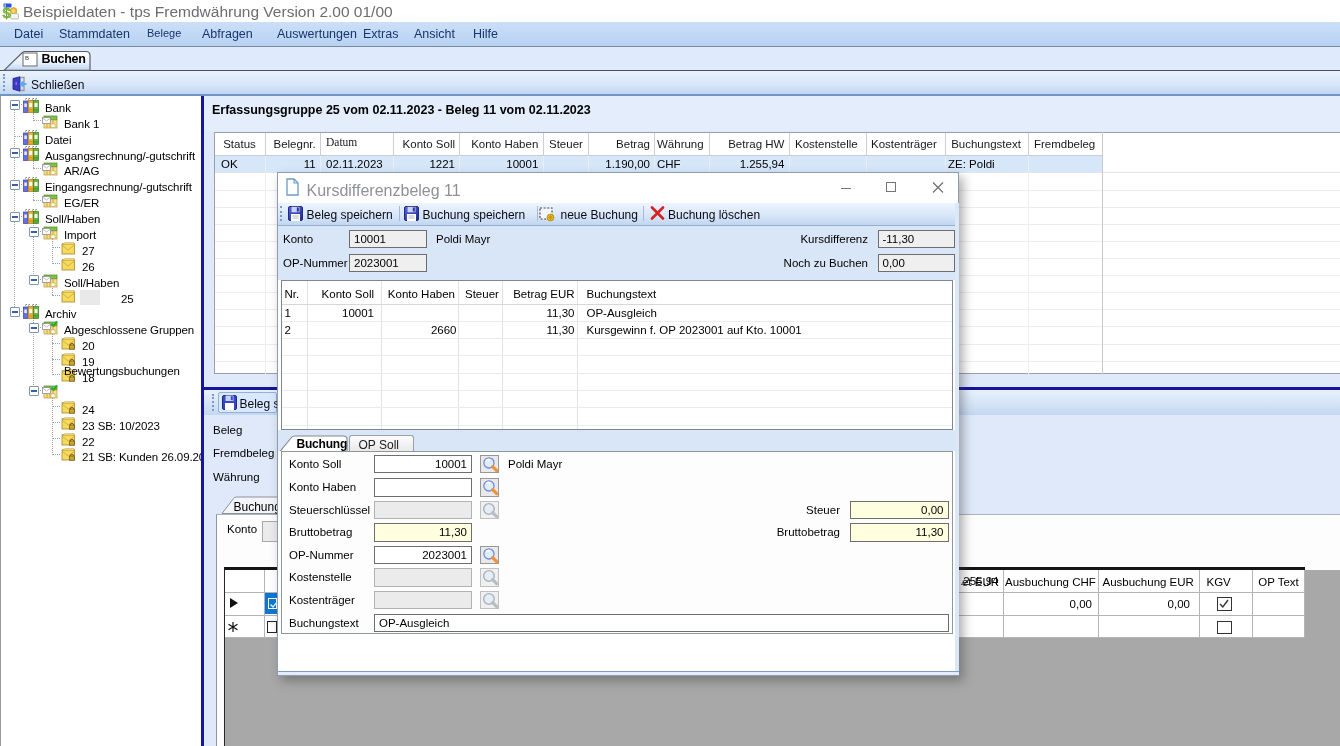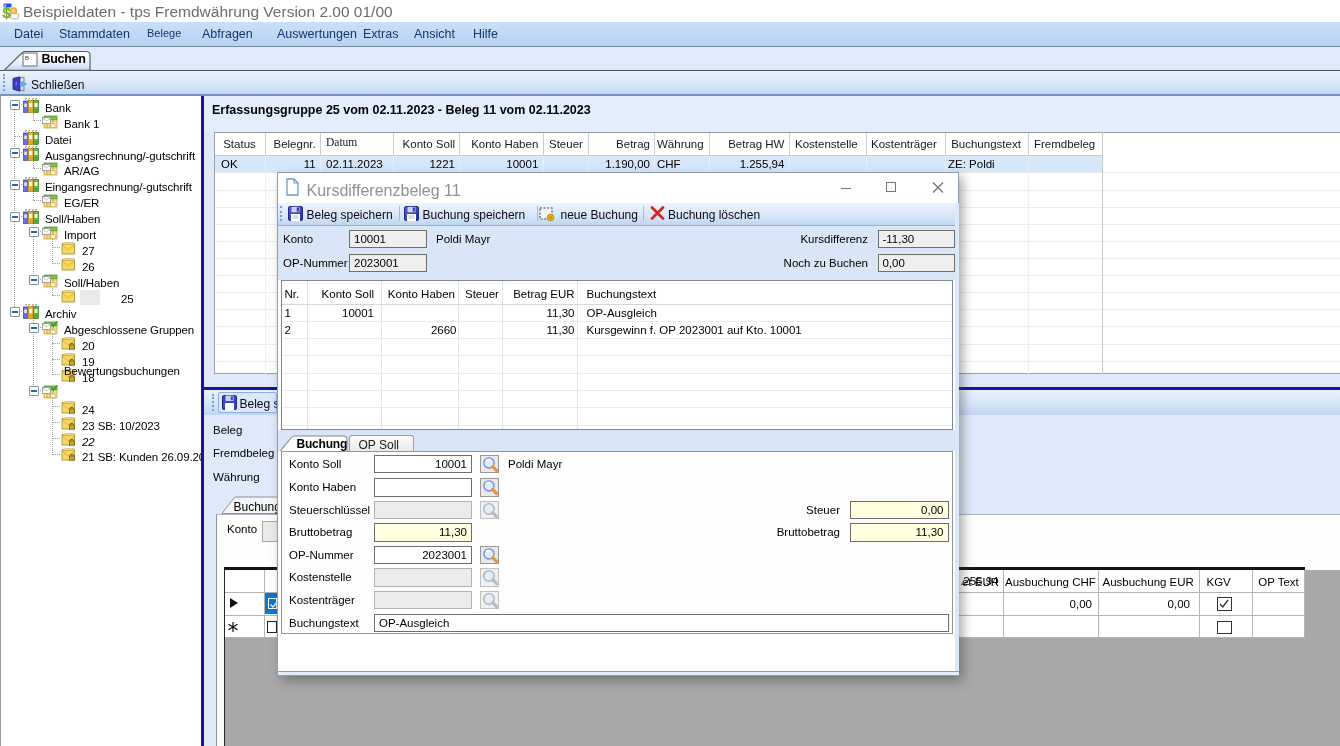--- a/index.html
+++ b/index.html
@@ -240,21 +240,21 @@
 <div class="tn" style="left:82px;top:402.7px;">24</div>
 <div class="doth" style="left:52px;top:422.1px;width:8px;"></div>
 <svg class="abs" style="left:61px;top:416.6px" width="15" height="14" viewBox="0 0 15 14">
     <use href="#envlock"></use>
   </svg>
 <div class="tn" style="left:82px;top:418.6px;">23 SB: 10/2023</div>
 <div class="doth" style="left:52px;top:438.0px;width:8px;"></div>
 <svg class="abs" style="left:61px;top:432.5px" width="15" height="14" viewBox="0 0 15 14">
     <use href="#envlock"></use>
   </svg>
-<div class="tn" style="left:82px;top:434.5px;font-style:italic;">22</div>
+<div class="tn" style="left:82px;top:434.5px;">22</div>
 <div class="doth" style="left:52px;top:453.9px;width:8px;"></div>
 <svg class="abs" style="left:61px;top:448.4px" width="15" height="14" viewBox="0 0 15 14">
     <use href="#envlock"></use>
   </svg>
 <div class="tn" style="left:82px;top:450.4px;">21 SB: Kunden 26.09.20</div>
 
 <div class="abs" style="left:201px;top:96px;width:2.5px;height:650px;background:#16169a;"></div>
 <div class="abs" style="left:203.5px;top:96px;width:12px;height:650px;background:#dfe9f9;"></div>
 
 <div class="abs" style="left:203.5px;top:96px;width:1136.5px;height:35px;background:#e4edfb;"></div>

